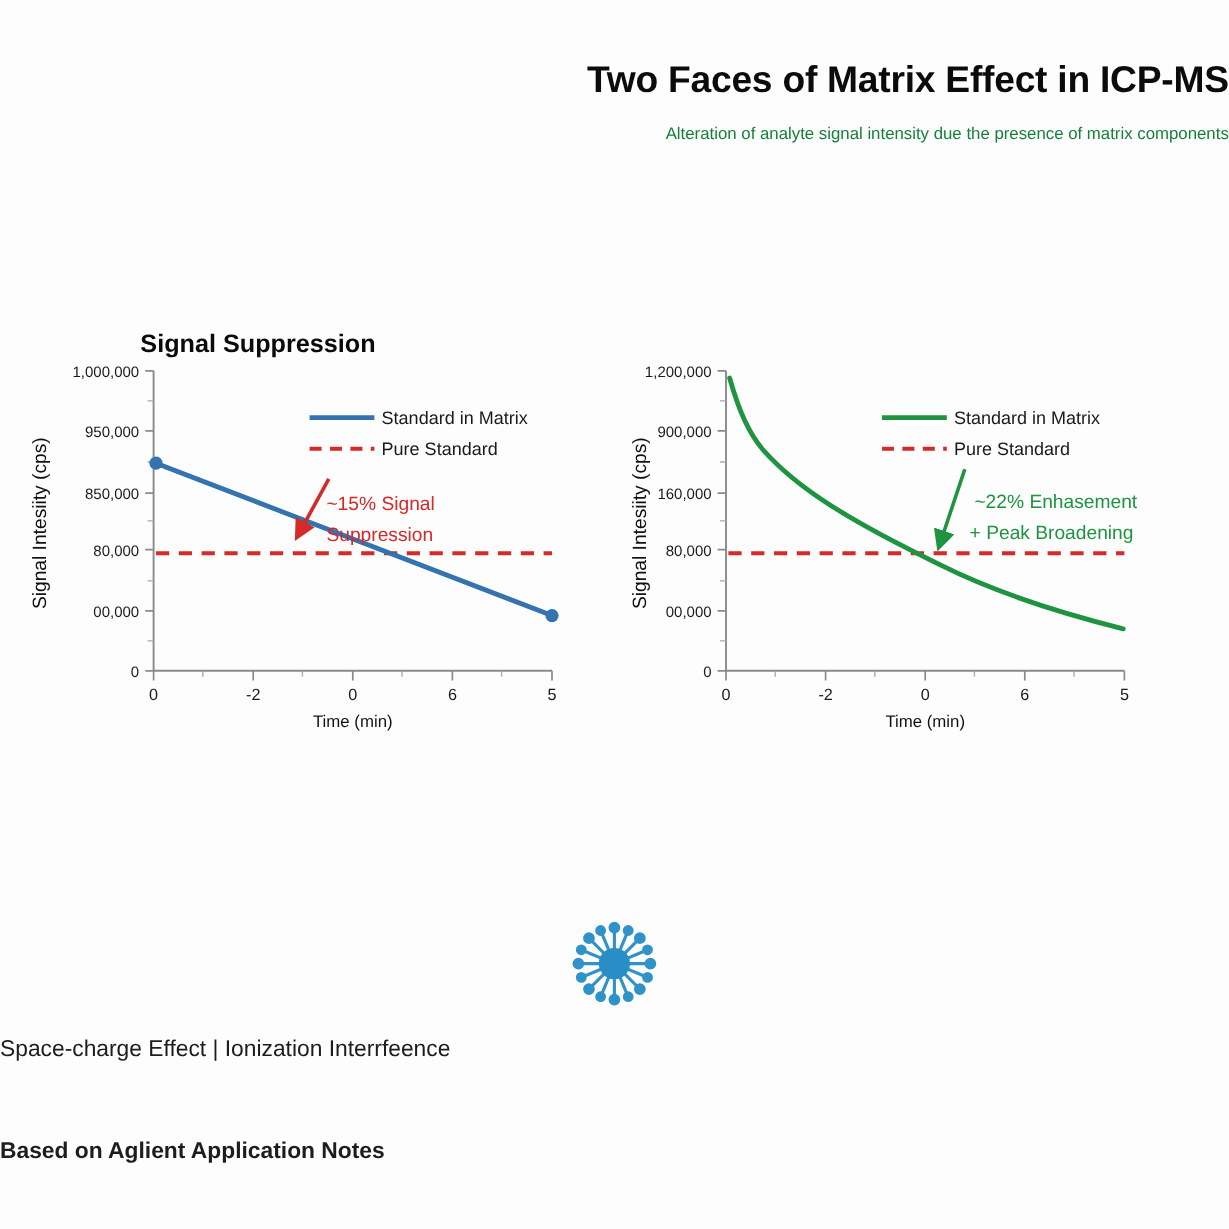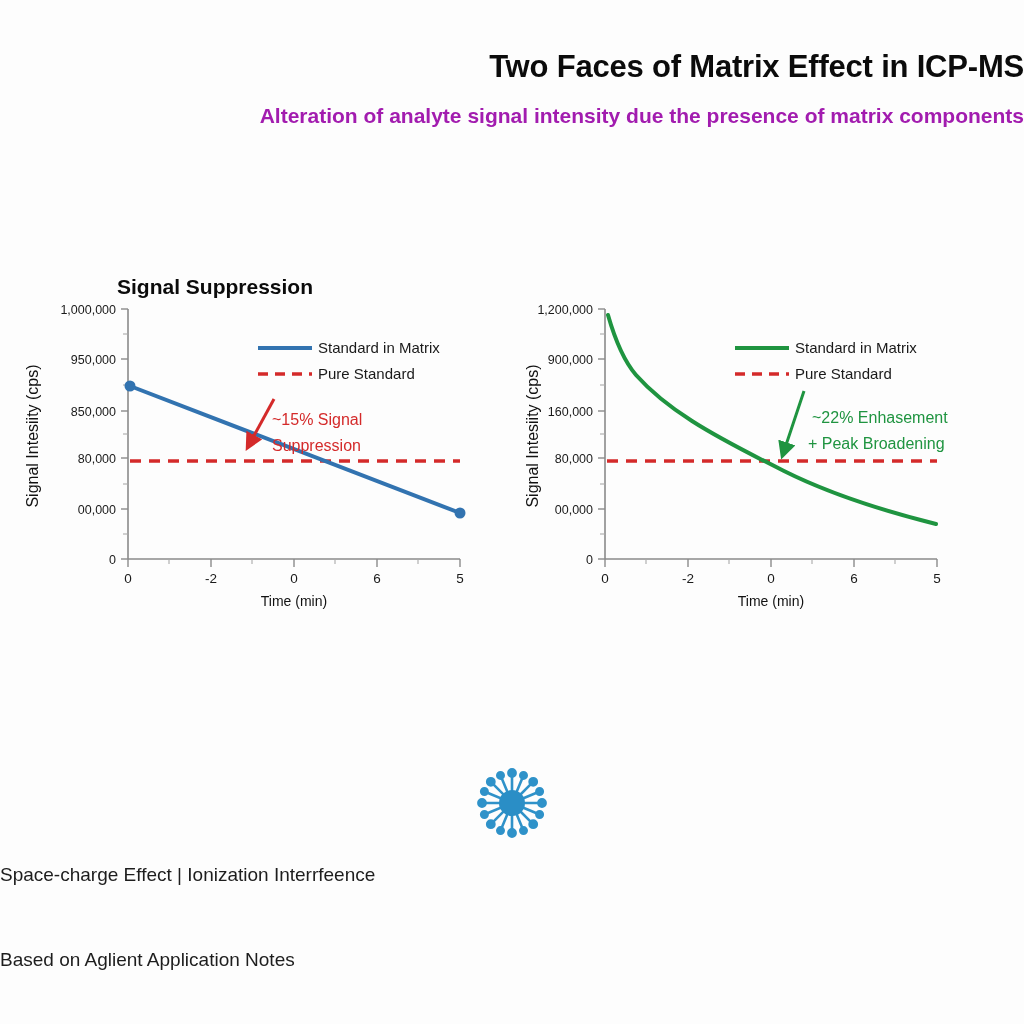--- a/index.html
+++ b/index.html
@@ -13,21 +13,21 @@
   }
   .infographic{position:absolute;inset:0;}
 
   
   .header{position:absolute;left:0;right:0;top:48px;text-align:right;}
   .main-title{
     font-size:31px;font-weight:bold;letter-spacing:-0.2px;
     color:#0b0b0b;margin:0;line-height:1.2;
   }
   .subtitle{
-    font-size:21px;font-weight:bold;color:#a21caf;
+    font-size:14px;font-weight:normal;color:#15803d;
     margin:0;padding-top:18px;line-height:1.2;
   }
 
   
   .charts-row{position:absolute;left:0;top:275px;width:927px;height:360px;}
   .panel{position:absolute;top:0;width:500px;height:360px;}
   .panel.left{left:10px;}
   .panel.right{left:512px;}
   .panel-title{
     position:absolute;left:0;right:0;top:0;text-align:center;
@@ -47,21 +47,21 @@
   .legend-text{font-family:"Liberation Sans", sans-serif;font-size:15px;fill:#1a1a1a;}
   .annot-text{font-family:"Liberation Sans", sans-serif;font-size:16px;}
 
   
   .footer{position:absolute;left:0;right:0;top:755px;text-align:left;}
   .icon-wrap{height:95px;display:flex;align-items:center;justify-content:center;}
   .footer-caption{
     font-size:19px;color:#1d1d1d;margin:0;padding-top:14px;line-height:1.2;
   }
   .footer-source{
-    font-size:19px;color:#1d1d1d;margin:0;padding-top:62px;line-height:1.2;
+    font-size:19px;color:#1d1d1d;margin:0;padding-top:62px;line-height:1.2;font-weight:bold;
   }
 </style>
 </head>
 <body>
 
 <div class="infographic">
 
   <div class="header">
     <h1 class="main-title">Two Faces of Matrix Effect in ICP-MS</h1>
     <p class="subtitle">Alteration of analyte signal intensity due the presence of matrix components</p>

